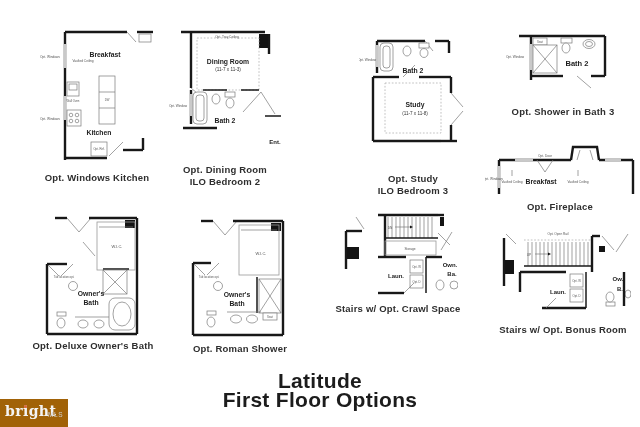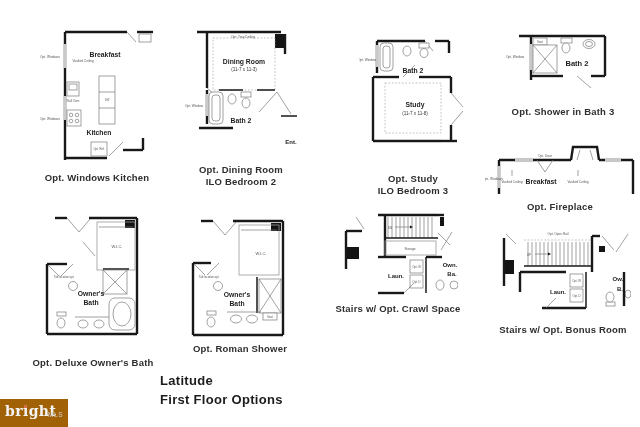--- a/index.html
+++ b/index.html
@@ -17,22 +17,22 @@
   .k{fill:#141414;stroke:none;}
   .d{stroke:#a8a8a8;stroke-width:.7;fill:none;stroke-dasharray:1.7 1.7;}
   .g{stroke:#9a9a9a;stroke-width:.8;fill:none;}
   text{text-anchor:middle;}
   .big{font:bold 6.8px "Liberation Sans",sans-serif;fill:#1d1d1d;}
   .lab6{font:bold 6px "Liberation Sans",sans-serif;fill:#1d1d1d;}
   .dims{font:4.6px "Liberation Sans",sans-serif;fill:#333;}
   .tiny{font:3.2px "Liberation Sans",sans-serif;fill:#555;}
   .tiny2{font:2.8px "Liberation Sans",sans-serif;fill:#555;}
   
-  .title{position:absolute;left:160px;top:371px;width:320px;color:#1c1c1c;
-         font-weight:bold;font-size:13px;line-height:19px;letter-spacing:.3px;}
+  .title{position:absolute;left:160px;top:371px;width:320px;text-align:center;color:#1c1c1c;
+         font-weight:bold;font-size:21px;line-height:19px;letter-spacing:.3px;}
   
   .mls{position:absolute;left:0;top:399px;width:68px;height:28px;background:#a16207;}
   .mls .brand{position:absolute;left:5px;top:4px;color:#f4f4f4;font-family:"DejaVu Serif",serif;
               font-weight:bold;font-size:14px;letter-spacing:.4px;}
   .mls .dot{position:absolute;left:24px;top:6px;width:3px;height:3px;background:#d9633b;border-radius:50%;}
   .mls .suffix{position:absolute;left:48px;top:12px;color:#cfcfcf;font-size:6.5px;letter-spacing:.6px;}
 </style>
 </head>
 <body>
 
@@ -71,21 +71,21 @@
     <text class="tiny" x="11" y="30">Opt. Windows</text>
     <text class="tiny" x="11" y="92">Opt. Windows</text>
     <text class="tiny" x="44" y="34">Vaulted Ceiling</text>
     <text class="tiny2" x="34" y="74">Wall Oven</text>
     <text class="tiny2" x="68" y="73">DW</text>
     <text class="tiny2" x="60" y="122">Opt. Ref.</text>
   </svg>
   <div class="cap" style="margin-top:6px;">Opt. Windows Kitchen</div>
 </div>
 
-<div class="plan" style="left:176px;top:28px;width:130px;">
+<div class="plan" style="left:160px;top:28px;width:130px;">
   <svg width="112" height="132" viewBox="0 0 112 132">
     <line class="w" x1="12" y1="4" x2="96" y2="4"></line>
     <rect class="k" x="90" y="6" width="10" height="14"></rect>
     <line class="w" x1="100" y1="6" x2="100" y2="26"></line>
     <line class="w" x1="22" y1="4" x2="22" y2="60"></line>
     <line class="w" x1="22" y1="62" x2="22" y2="96"></line>
     <line class="win" x1="22" y1="66" x2="22" y2="88"></line>
     <rect class="d" x="28" y="10" width="62" height="52"></rect>
     <line class="w2" x1="34" y1="62" x2="58" y2="62"></line>
     <line class="w2" x1="72" y1="62" x2="90" y2="62"></line>
@@ -248,21 +248,21 @@
       <ellipse class="f" cx="66" cy="112" rx="5" ry="4"></ellipse>
     </g>
     <g>
       <rect class="f" x="24" y="100" width="9" height="4"></rect>
       <ellipse class="f" cx="28" cy="111" rx="4" ry="5"></ellipse>
     </g>
     <line class="w" x1="14" y1="122" x2="104" y2="122"></line>
     <text class="big" x="58" y="84">Owner's</text>
     <text class="big" x="58" y="93">Bath</text>
   </svg>
-  <div class="cap" style="margin-top:17px;">Opt. Deluxe Owner's Bath</div>
+  <div class="cap" style="margin-top:0;">Opt. Deluxe Owner's Bath</div>
 </div>
 
 <div class="plan" style="left:172px;top:215px;width:136px;">
   <svg width="118" height="125" viewBox="0 0 118 125">
     <line class="w" x1="20" y1="6" x2="32" y2="6"></line>
     <line class="t" x1="32" y1="6" x2="44" y2="20"></line>
     <line class="t" x1="56" y1="6" x2="44" y2="20"></line>
     <line class="w" x1="52" y1="6" x2="102" y2="6"></line>
     <rect class="k" x="90" y="8" width="10" height="8"></rect>
     <line class="w" x1="102" y1="6" x2="102" y2="120"></line>

